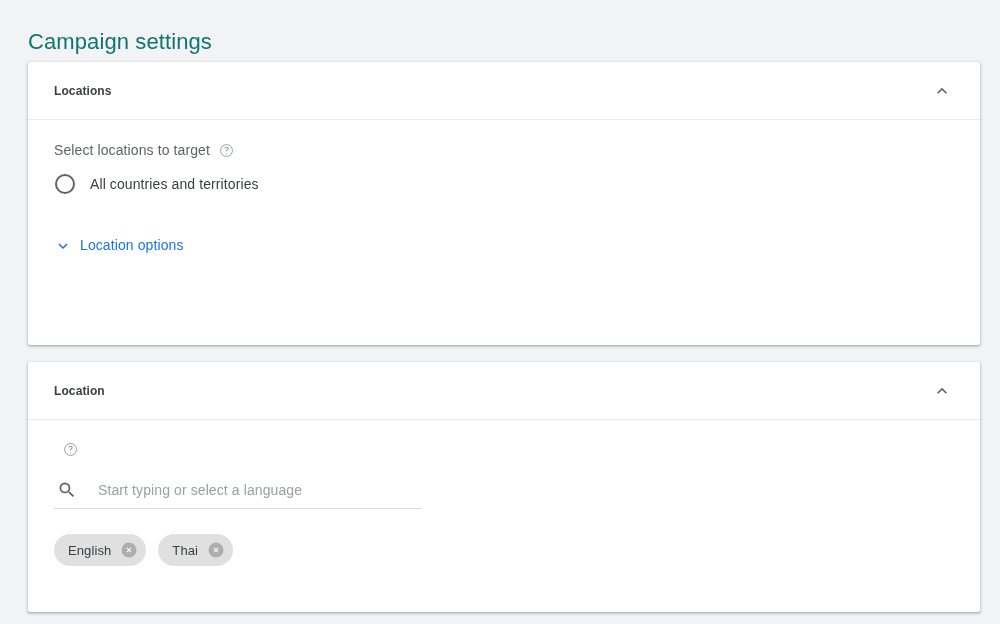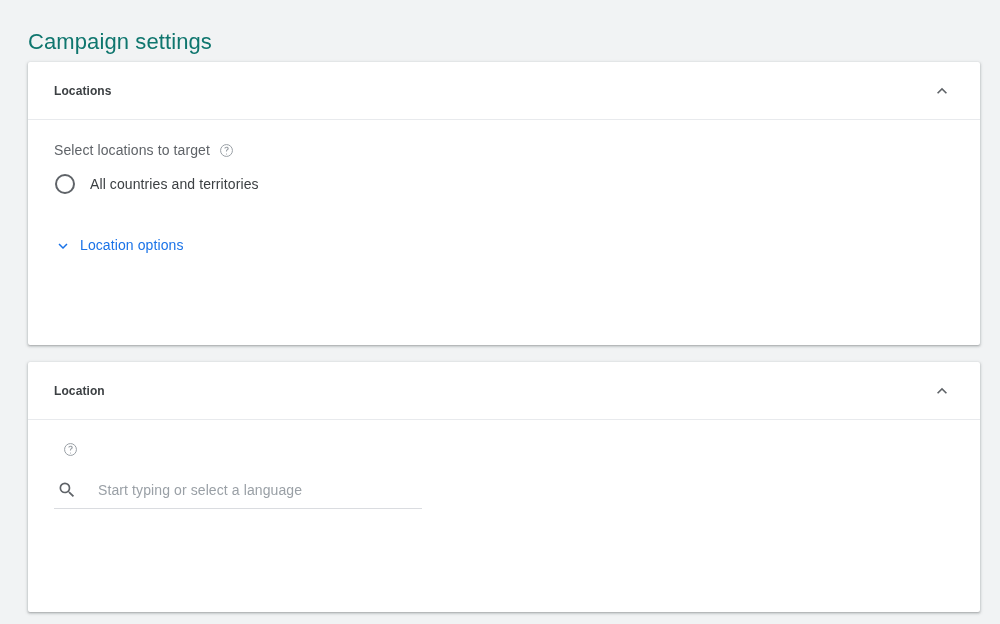--- a/index.html
+++ b/index.html
@@ -260,14 +260,34 @@
 
     <div class="search-row">
       <span class="search-icon">
         <svg width="20" height="20" viewBox="0 0 24 24" aria-hidden="true">
           <path d="M15.5 14h-.79l-.28-.27A6.47 6.47 0 0 0 16 9.5 6.5 6.5 0 1 0 9.5 16c1.61 0 3.09-.59 4.23-1.57l.27.28v.79l5 4.99L20.49 19zm-6 0C7.01 14 5 11.99 5 9.5S7.01 5 9.5 5 14 7.01 14 9.5 11.99 14 9.5 14z" fill="#5f6368"></path>
         </svg>
       </span>
       <input class="search-input" type="text" placeholder="Start typing or select a language" value="" style="">
     </div>
 
+    <div class="chips">
+      <span class="chip">
+        <span class="chip-label">English</span>
+        <span class="chip-remove">
+          <svg width="18" height="18" viewBox="0 0 24 24" aria-hidden="true">
+            <circle cx="12" cy="12" r="10" fill="#aeaeae"></circle>
+            <path d="M15.3 9.7 14.3 8.7 12 11l-2.3-2.3-1 1L11 12l-2.3 2.3 1 1L12 13l2.3 2.3 1-1L13 12z" fill="#ffffff"></path>
+          </svg>
+        </span>
+      </span>
+      <span class="chip">
+        <span class="chip-label">Thai</span>
+        <span class="chip-remove">
+          <svg width="18" height="18" viewBox="0 0 24 24" aria-hidden="true">
+            <circle cx="12" cy="12" r="10" fill="#aeaeae"></circle>
+            <path d="M15.3 9.7 14.3 8.7 12 11l-2.3-2.3-1 1L11 12l-2.3 2.3 1 1L12 13l2.3 2.3 1-1L13 12z" fill="#ffffff"></path>
+          </svg>
+        </span>
+      </span>
+    </div>
   </div>
 </section>
 
 </body></html>

